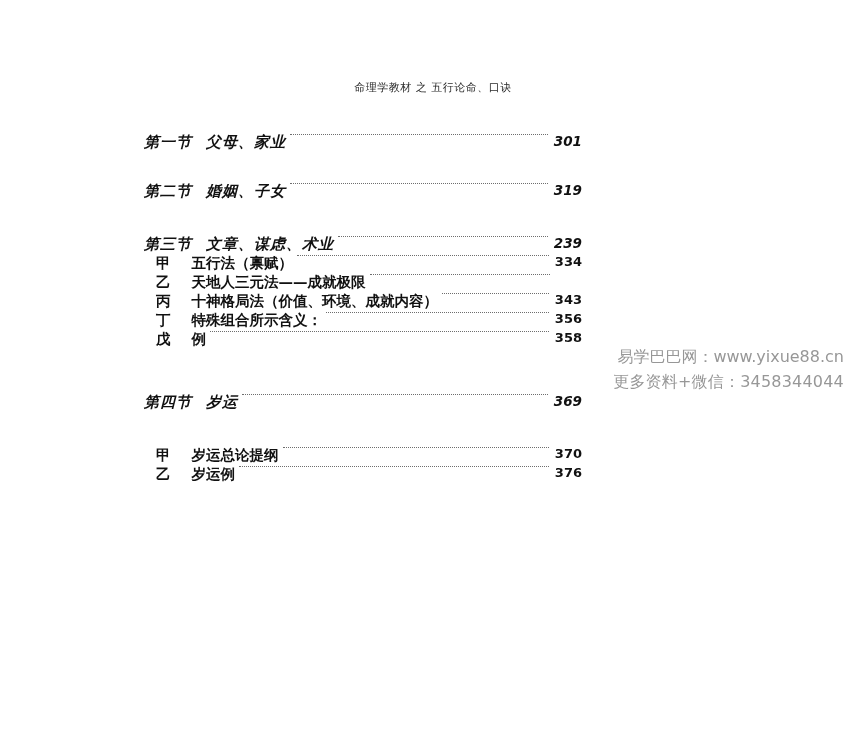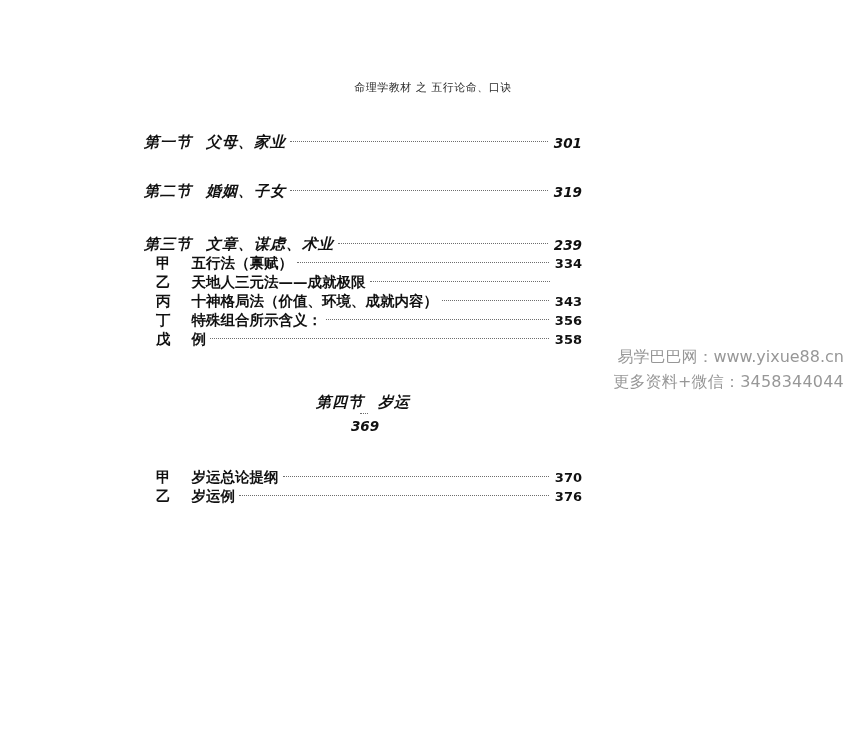--- a/index.html
+++ b/index.html
@@ -33,21 +33,21 @@
   }
   .toc {
     margin: 0;
     padding: 0;
     list-style: none;
     position: relative;
     margin-top: 38px;
   }
   .toc-entry {
     display: flex;
-    align-items: center;
+    align-items: flex-start;
     padding-left: 144px;
     padding-right: 178px;
     box-sizing: border-box;
     width: 760px;
   }
   .toc-entry .label {
     white-space: nowrap;
     font-size: 14.5px;
     font-weight: bold;
     color: #111;
@@ -100,21 +100,21 @@
   .level2 .item-no {
     margin-right: 20px;
     letter-spacing: 1px;
   }
   .level2 .page-num {
     font-weight: bold;
     font-size: 13px;
   }
 
   .gap-large { margin-top: 34px; }
-  .gap-xlarge { margin-top: 44px; flex-direction: column; }
+  .gap-xlarge { margin-top: 44px; }
 
   
   .watermark {
     position: absolute;
     right: 22px;
     top: 344px;
     text-align: right;
     color: #8f8f8f;
     font-size: 16px;
     line-height: 25px;

